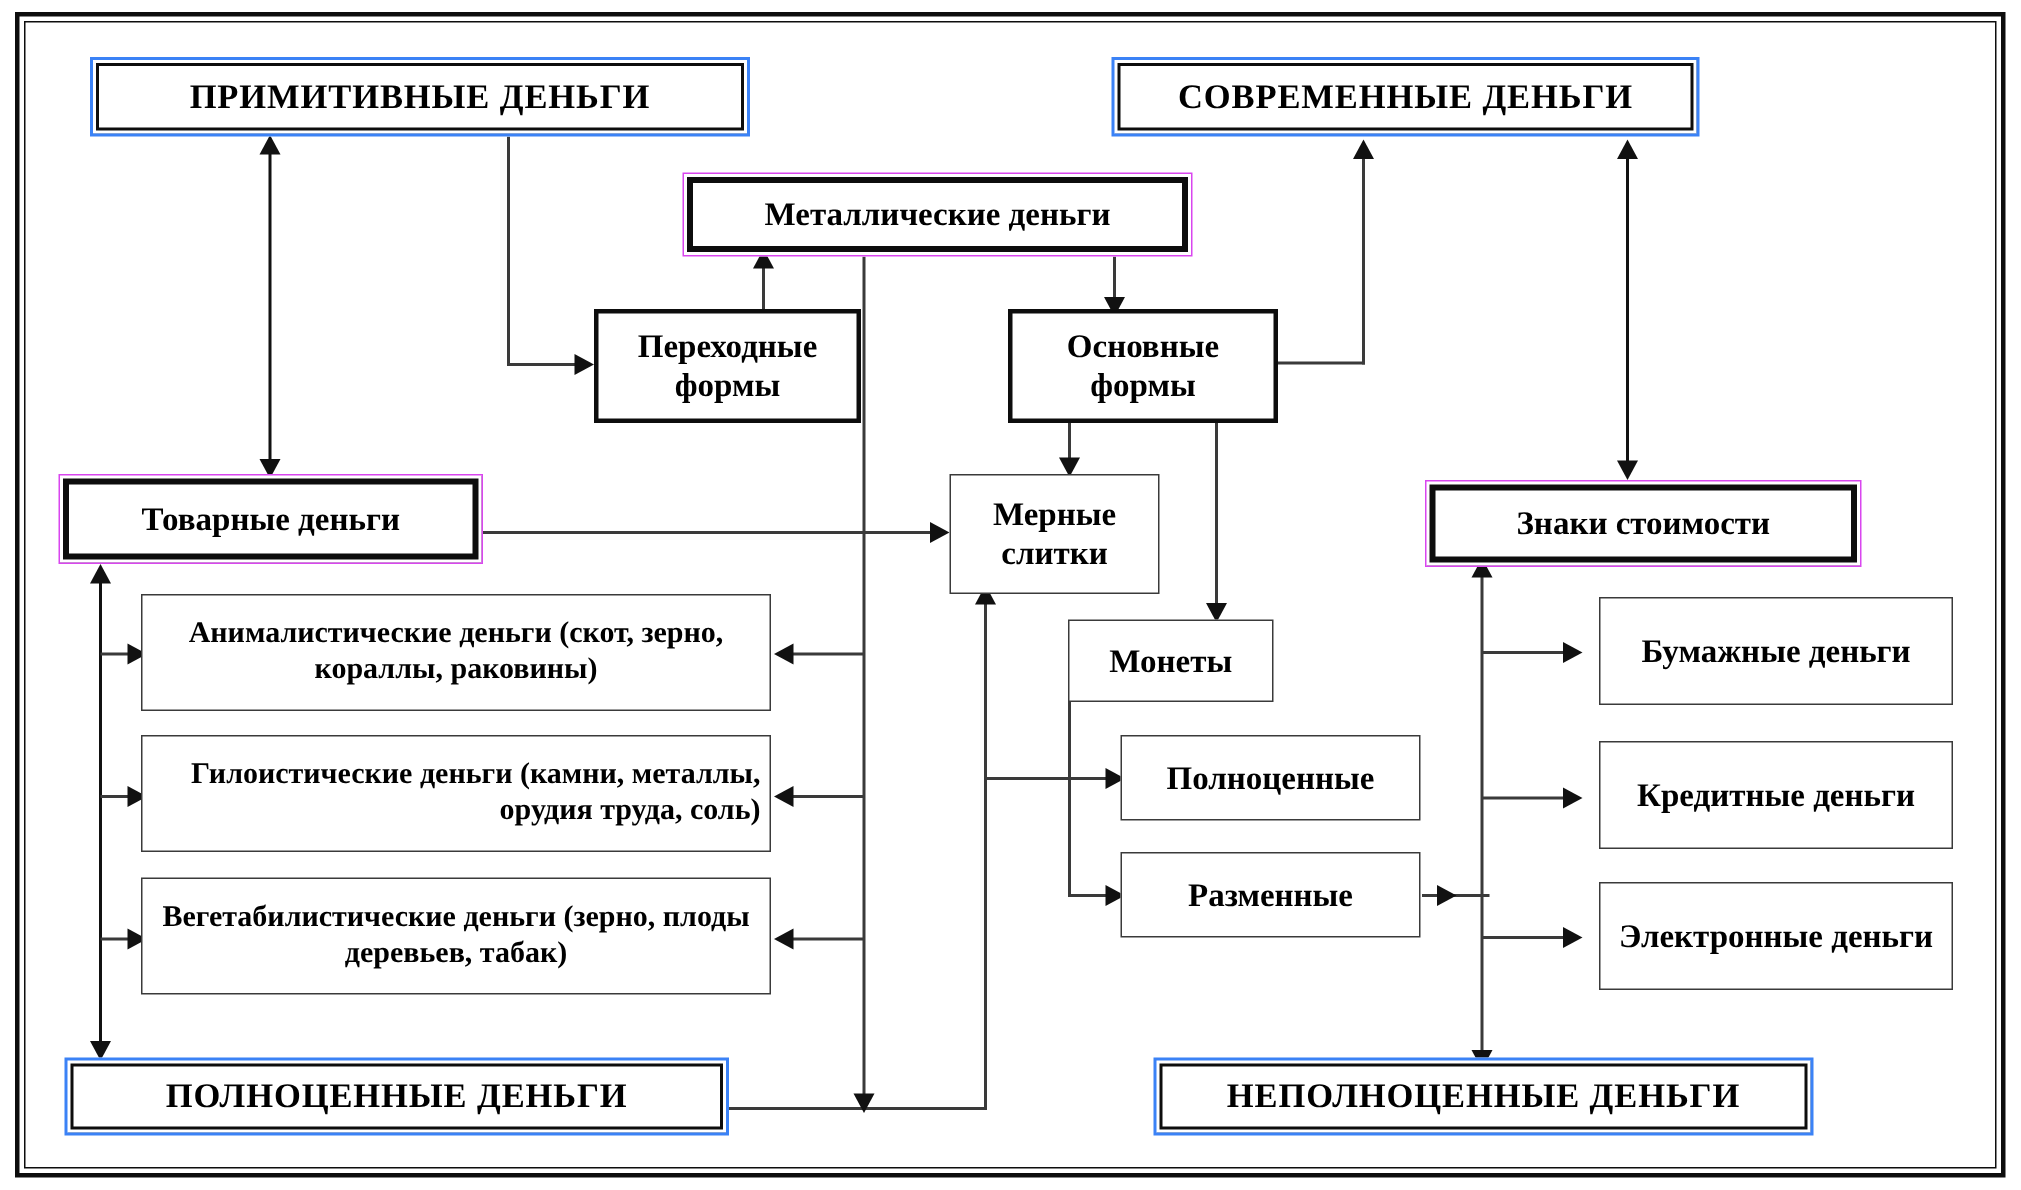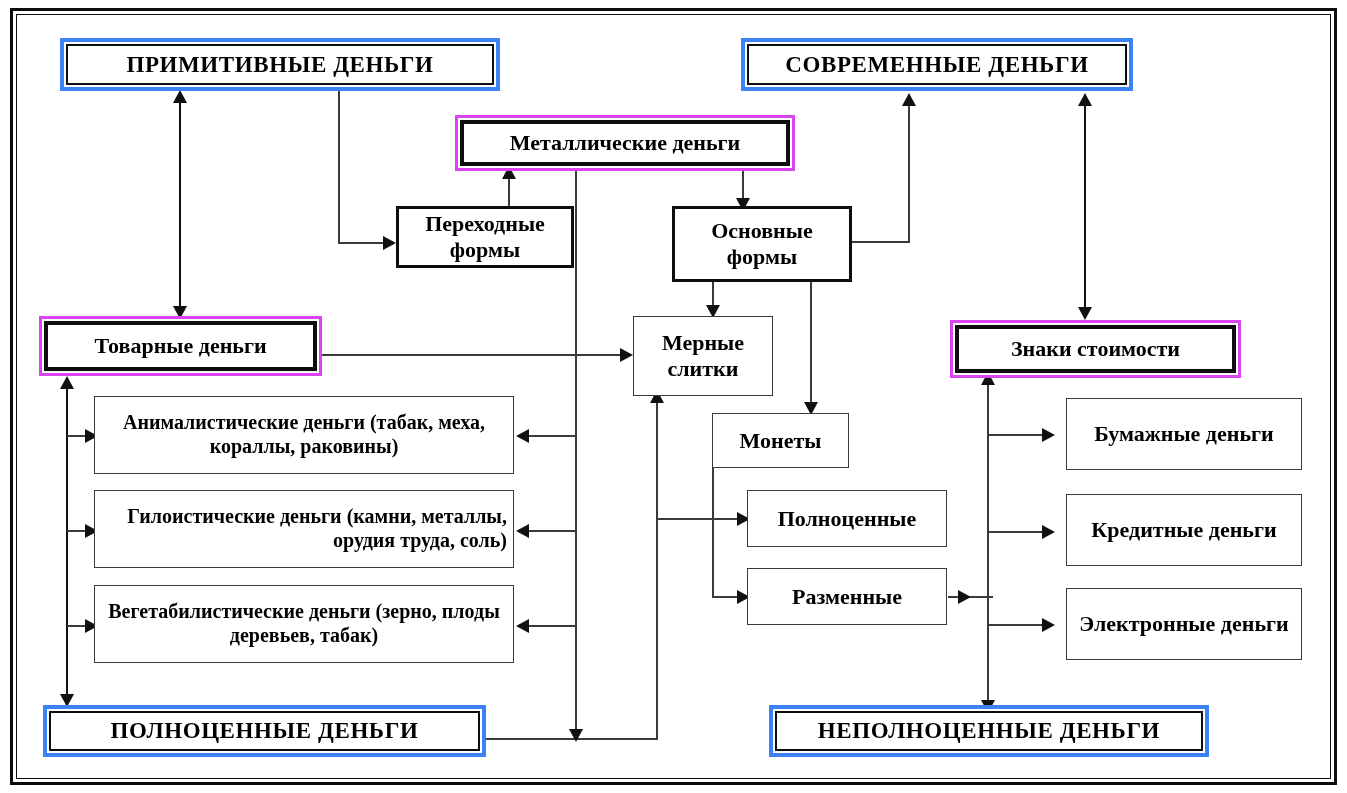--- a/index.html
+++ b/index.html
@@ -38,26 +38,26 @@
     color:#000;
   }
   .box span{display:block;padding:0 6px;}
 
   
   .thin{border:1.6px solid #3a3a3a;}
   
   .med{border:3px solid #0d0d0d;}
   
   .dbl{
-    border:3px solid #d946ef;
+    border:1px solid #d946ef;
     box-shadow:inset 0 0 0 2px #ffffff, inset 0 0 0 6px #0d0d0d;
   }
   
   .dbl-light{
-    border:4px solid #3b82f6;
+    border:2px solid #3b82f6;
     box-shadow:inset 0 0 0 2px #ffffff, inset 0 0 0 4px #0d0d0d;
   }
 
   .t-cap{font-weight:bold;font-size:23px;letter-spacing:.6px;}
   .t-head{font-weight:bold;font-size:22px;}
   .t-mid{font-weight:bold;font-size:20px;}
 
   
   .ln{position:absolute;background:#3a3a3a;z-index:2;}
   .ln.h{height:1.6px;}
@@ -158,42 +158,42 @@
   </div>
 
   <div class="box dbl-light t-cap" style="left:741px;top:38px;width:392px;height:53px;">
     <span>СОВРЕМЕННЫЕ ДЕНЬГИ</span>
   </div>
 
   <div class="box dbl t-head" style="left:455px;top:115px;width:340px;height:56px;">
     <span>Металлические деньги</span>
   </div>
 
-  <div class="box med t-head" style="left:396px;top:206px;width:178px;height:62px;text-align:center;">
+  <div class="box med t-head" style="left:396px;top:206px;width:178px;height:76px;text-align:center;">
     <span>Переходные формы</span>
   </div>
 
   <div class="box med t-head" style="left:672px;top:206px;width:180px;height:76px;">
     <span>Основные формы</span>
   </div>
 
   <div class="box dbl t-head" style="left:39px;top:316px;width:283px;height:60px;">
     <span>Товарные деньги</span>
   </div>
 
   <div class="box thin t-head" style="left:633px;top:316px;width:140px;height:80px;">
     <span>Мерные слитки</span>
   </div>
 
   <div class="box dbl t-head" style="left:950px;top:320px;width:291px;height:58px;">
     <span>Знаки стоимости</span>
   </div>
 
   <div class="box thin t-mid" style="left:94px;top:396px;width:420px;height:78px;">
-    <span>Анималистические деньги (табак, меха, кораллы, раковины)</span>
+    <span>Анималистические деньги (скот, зерно, кораллы, раковины)</span>
   </div>
 
   <div class="box thin t-mid" style="left:94px;top:490px;width:420px;height:78px;text-align:right;">
     <span>Гилоистические деньги (камни, металлы, орудия труда, соль)</span>
   </div>
 
   <div class="box thin t-mid" style="left:94px;top:585px;width:420px;height:78px;">
     <span>Вегетабилистические деньги (зерно, плоды деревьев, табак)</span>
   </div>
 

